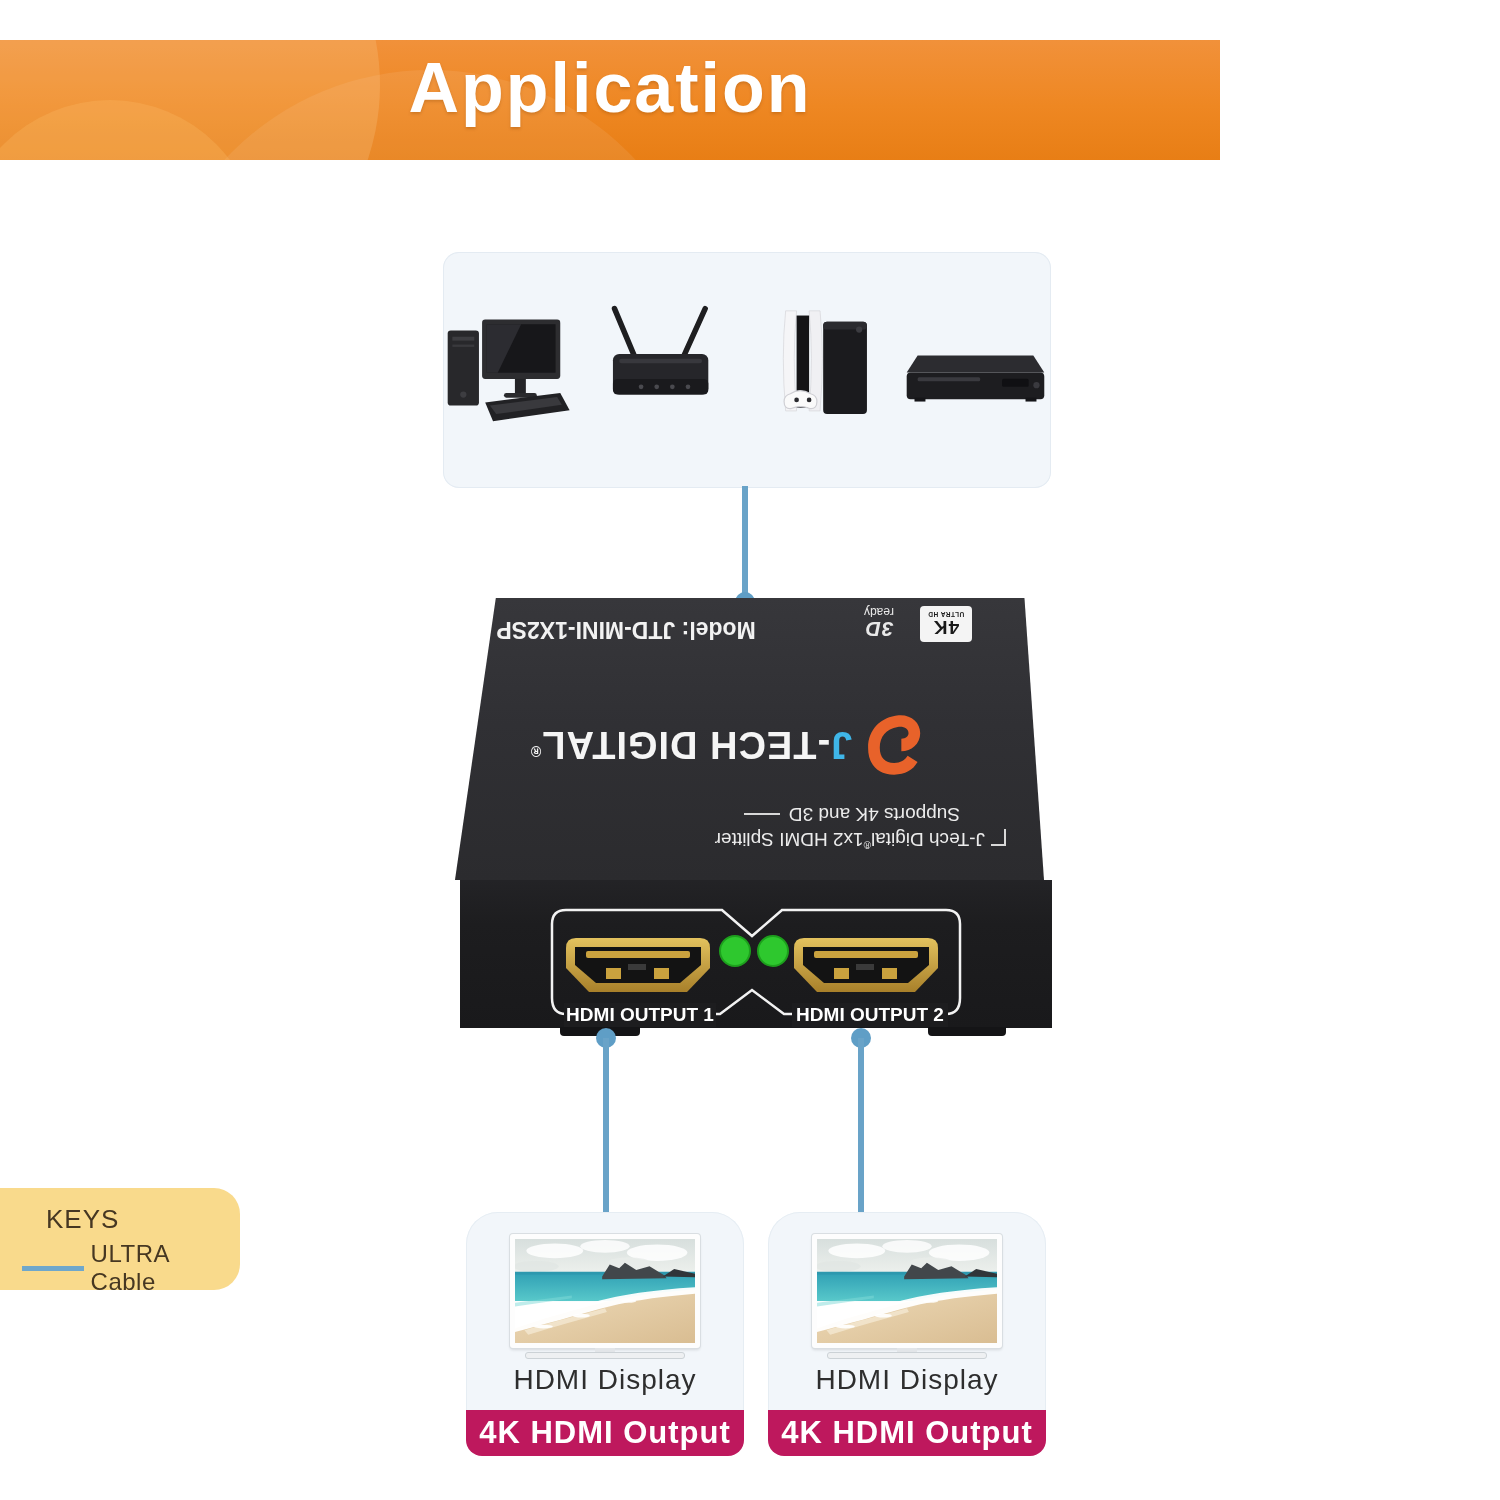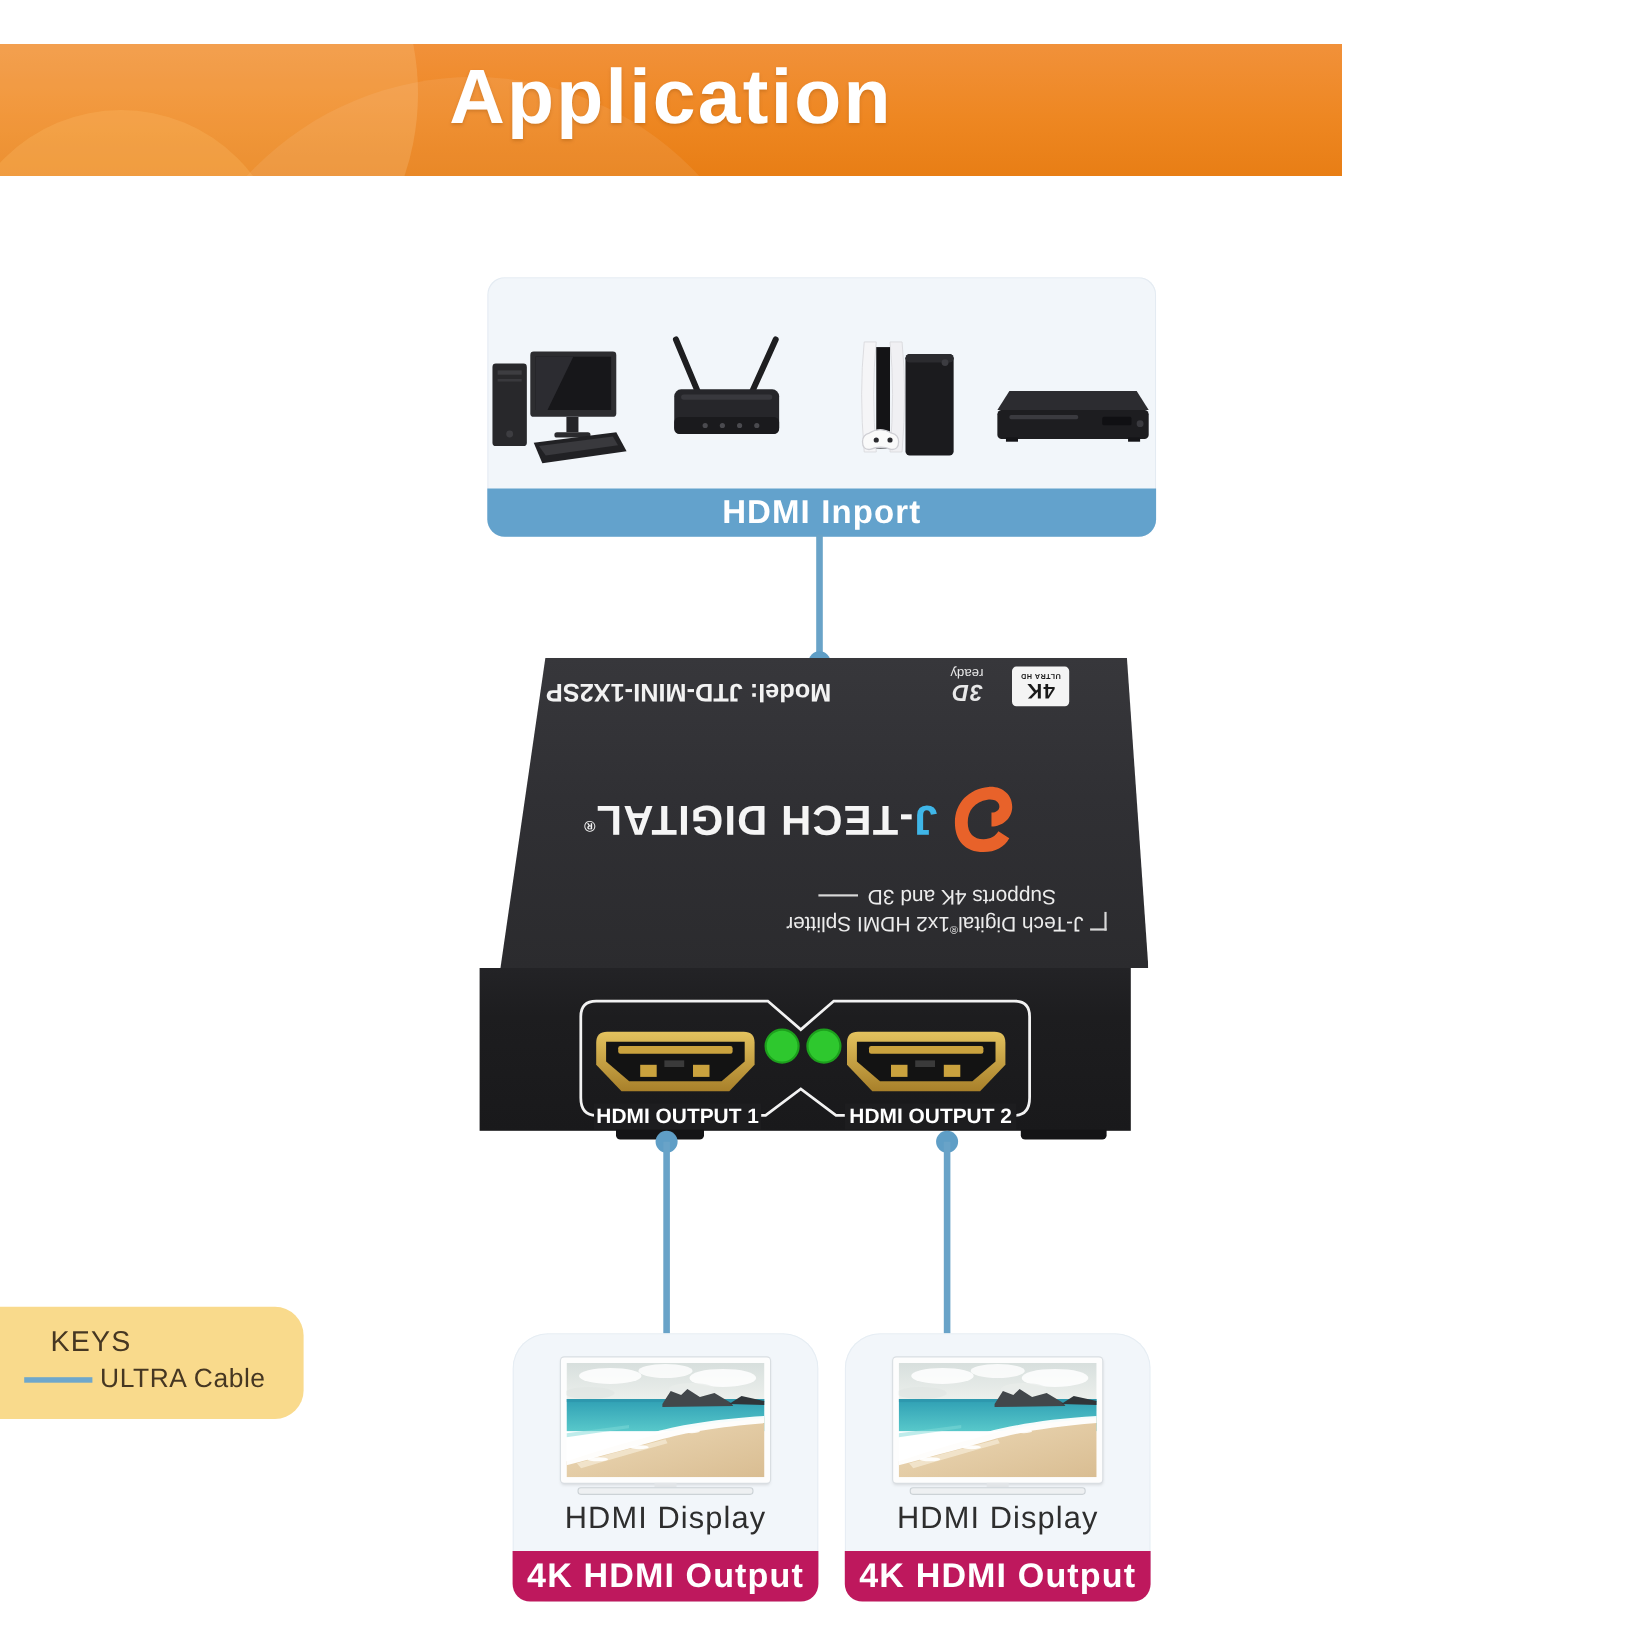--- a/index.html
+++ b/index.html
@@ -53,40 +53,40 @@
   .brandtxt{font-size:38px;font-weight:bold;letter-spacing:1px;color:#f5f5f5;white-space:nowrap;}
   .brandtxt .bj{color:#3fb6e8;}
   .brandtxt sup{font-size:14px;}
   .descr{left:188px;top:198px;width:366px;height:54px;color:#ececec;font-size:19px;}
   .descr .l1{display:flex;align-items:flex-start;white-space:nowrap;}
   .descr .l1 .corner{width:13px;height:15px;border-top:2px solid #d8d8d8;border-left:2px solid #d8d8d8;
           margin:4px 6px 0 0;flex:0 0 auto;}
   .descr .l1 sup{font-size:10px;}
   .descr .l2{display:flex;align-items:center;margin:3px 0 0 46px;white-space:nowrap;}
   .descr .l2 .dash{width:36px;height:2px;background:#d8d8d8;margin-left:9px;}
-  .dev-front{position:absolute;left:436px;top:880px;width:592px;height:148px;
+  .dev-front{position:absolute;left:460px;top:880px;width:592px;height:148px;
           background:linear-gradient(180deg,#232326 0%,#1d1d1f 30%,#19191b 100%);}
   .foot{position:absolute;height:9px;background:#141416;border-radius:0 0 4px 4px;}
 
   
   .card{position:absolute;width:278px;height:244px;background:#f2f6fa;border-radius:32px;
           box-shadow:0 0 0 1px #e6edf3 inset;}
   .tvwrap{position:absolute;left:0;top:22px;width:100%;display:flex;flex-direction:column;align-items:center;}
   .tvframe{width:190px;height:114px;background:#ffffff;border:5px solid #fdfdfd;border-radius:3px;
           box-shadow:0 0 0 1px #d9dee2,0 2px 3px rgba(0,0,0,0.12);box-sizing:border-box;}
   .tvframe svg{display:block;width:180px;height:104px;}
   .tvneck{width:20px;height:4px;background:#e2e5e8;}
   .tvstand{width:158px;height:5px;background:#eef0f2;border:1px solid #ccd2d6;border-radius:3px;}
   .caption{position:absolute;left:0;top:152px;width:100%;text-align:center;
           font-size:28px;color:#2e2e2e;letter-spacing:1px;}
   .card .bar{height:46px;font-size:31px;background:#be185d;margin-top:48px;}
 
   
   .legend{position:absolute;left:0;top:1188px;width:240px;height:102px;background:#f9da8c;
-          border-radius:0 26px 26px 0;color:#463722;padding-left:36px;}
+          border-radius:0 26px 26px 0;color:#463722;}
   .legend .ltitle{position:absolute;left:46px;top:16px;font-size:26px;letter-spacing:1px;}
   .legend .lrow{position:absolute;left:22px;top:52px;display:flex;align-items:center;}
   .legend .lswatch{width:62px;height:5px;background:#6fa7cb;margin-right:7px;}
   .legend .llabel{font-size:24px;letter-spacing:0.5px;}
 </style>
 </head>
 <body>
 
 <div id="page">
 
@@ -190,21 +190,20 @@
         <path d="M 20,12 L 168,12 L 182,34 L 6,34 Z" fill="#2c2c30"></path>
         <rect x="6" y="34" width="176" height="34" rx="5" fill="#1d1d20"></rect>
         <rect x="20" y="40" width="80" height="5" rx="2" fill="#3a3a3f"></rect>
         <rect x="128" y="42" width="34" height="10" rx="2" fill="#101013"></rect>
         <circle cx="172" cy="50" r="4" fill="#3a3a3f"></circle>
         <rect x="16" y="66" width="14" height="5" fill="#151518"></rect>
         <rect x="158" y="66" width="14" height="5" fill="#151518"></rect>
       </svg>
 
     </div>
-    <div class="bar">HDMI Inport</div>
   </div>
 
   <div class="vline" style="left:742px;top:486px;height:116px;"></div>
   <div class="dot" style="left:735px;top:592px;"></div>
 
   <div class="dev-top">
     <div class="flip model-txt">Model: JTD-MINI-1X2SP</div>
     <div class="flip badge3d">
       <span class="b3">3D</span>
       <span class="br">ready</span>

